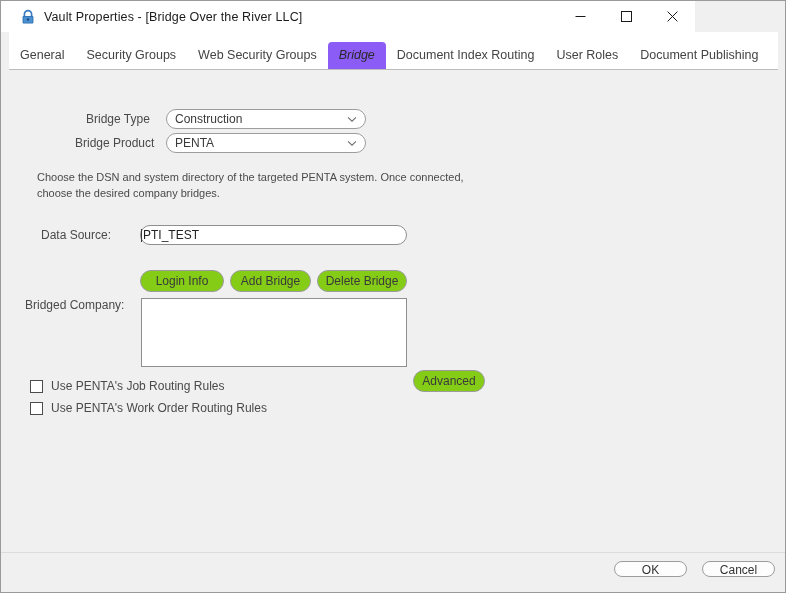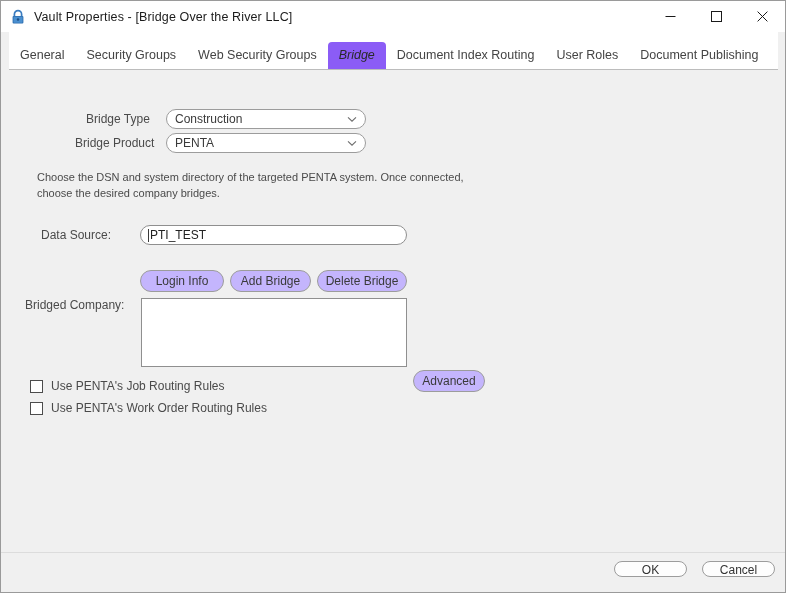--- a/index.html
+++ b/index.html
@@ -27,25 +27,26 @@
     background: #f0f0f0;
     border: 1px solid #9a9a9a;
     box-sizing: border-box;
     overflow: hidden;
   }
 
   
   #titlebar {
     position: absolute;
     left: 0; top: 0;
-    width: 784px;
+    width: 684px;
     height: 31px;
     background: #ffffff;
     display: flex;
     align-items: center;
+    padding-left: 10px;
   }
   #title-lock {
     width: 16px;
     height: 16px;
     margin-left: 9px;
     margin-right: 8px;
     flex: 0 0 auto;
     display: block;
   }
   #title-text {
@@ -172,39 +173,38 @@
 
   
   #datasource-input {
     position: absolute;
     background: #ffffff;
     border: 1px solid #8f8f8f;
     border-radius: 10px;
     box-sizing: border-box;
     display: flex;
     align-items: center;
-    padding-left: 7px;
   }
   #datasource-caret {
     width: 1px;
     height: 13px;
     background: #3a3a3a;
     margin-right: 1px;
     flex: 0 0 auto;
   }
   #datasource-value {
     font-size: 12px;
     color: #222222;
     white-space: nowrap;
   }
 
   
   .pbtn {
     position: absolute;
-    background: #c4b5fd;
+    background: #84cc16;
     border: 1px solid #9c9c9c;
     border-radius: 11px;
     box-sizing: border-box;
     font-size: 12px;
     color: #3a3a3a;
     font-family: "Liberation Sans", sans-serif;
     cursor: default;
     padding: 0;
     text-align: center;
     white-space: nowrap;

